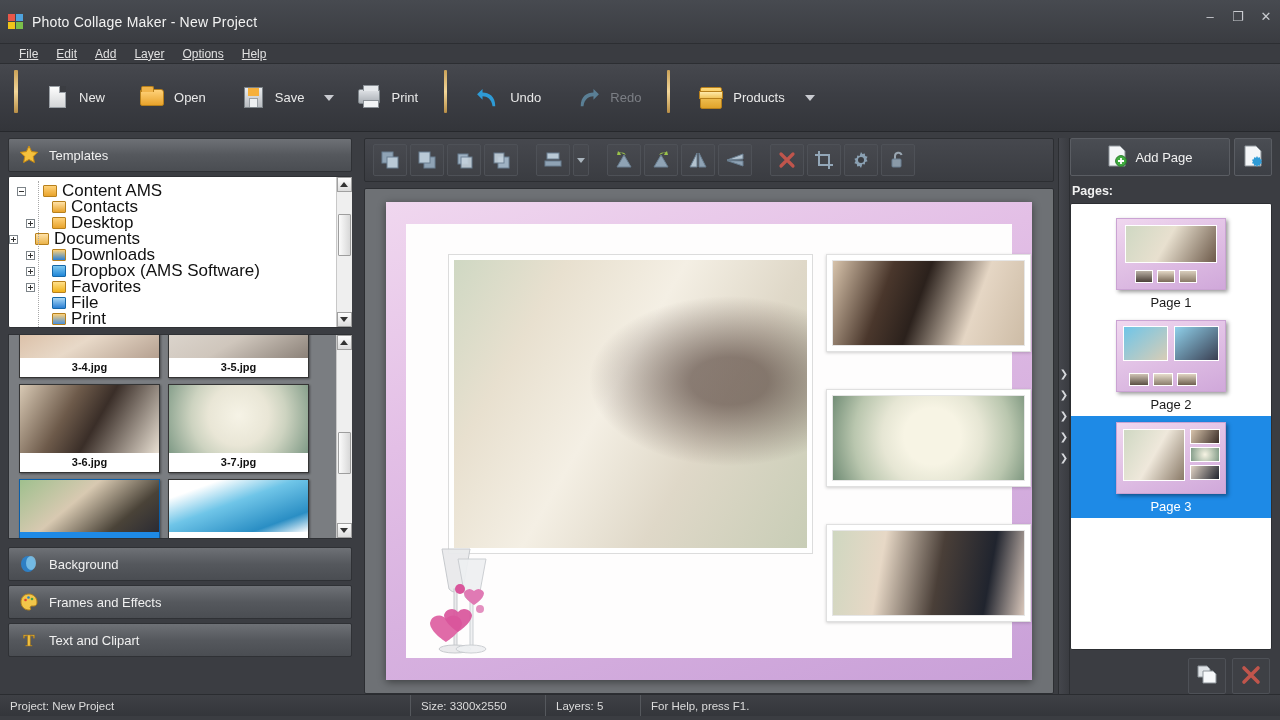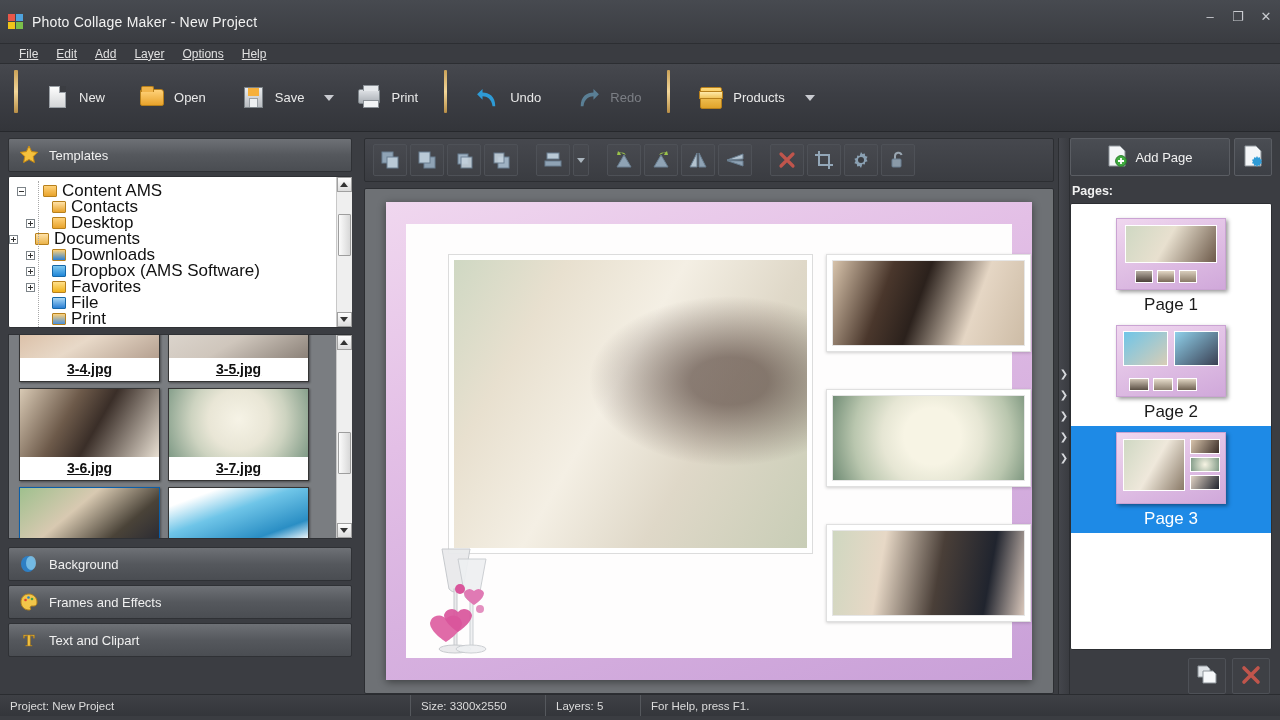--- a/index.html
+++ b/index.html
@@ -124,21 +124,21 @@
   .sb-arrow.down i{border-top:5px solid #333;}
   .sb-track { flex:1; width:15px; background:#efefef; position:relative; }
   .sb-thumb { position:absolute; left:1px; right:1px; background:linear-gradient(90deg,#fbfbfb,#d8d8d8); border:1px solid #9e9e9e; border-radius:1px;}
 
   .thumbs-box { height:205px; margin-bottom:8px; display:flex; background:#7a7d81; border:1px solid #2f3135; }
   .thumbs-grid { flex:1; display:flex; flex-wrap:wrap; gap:0; padding:0 6px; overflow:hidden; position:relative; align-content:flex-start; }
   .thumb { width:141px; margin:0 4px 6px 4px; background:#fff; border:1px solid #343434;
            box-shadow:1px 1px 2px rgba(0,0,0,.4); }
   .thumb.sel { background:#1e8ae6; border-color:#0b5ea8; }
   .thumb .ph { height:68px; background-size:cover; background-position:center; }
-  .thumb .nm { text-align:center; font-size:14px; color:#111; padding:3px 0 4px; font-weight:bold;text-decoration:underline; }
+  .thumb .nm { text-align:center; font-size:11px; color:#111; padding:3px 0 4px; font-weight:bold; }
   .thumb.sel .nm { color:#fff; }
 
   
   .center { flex:1; padding:6px 4px 0 4px; display:flex; flex-direction:column; min-width:0; }
   .edit-toolbar {
     height:44px; background:linear-gradient(#46484e,#3a3c41); border:1px solid #2c2e32;
     border-radius:2px; display:flex; align-items:center; padding:0 8px; gap:3px; margin-bottom:6px;
   }
   .et-btn { width:34px; height:32px; border:1px solid #4e5157; border-radius:2px;
             display:flex; align-items:center; justify-content:center; background:rgba(255,255,255,.02); }
@@ -177,21 +177,21 @@
   }
   .page-set-btn { width:38px; height:38px; background:linear-gradient(#4a4d53,#3c3f45);
     border:1px solid #5a5d63; border-radius:2px; display:flex; align-items:center; justify-content:center; }
   .pages-label { font-size:12.5px; font-weight:bold; color:#f0f0f0; margin:0 0 5px 2px; }
   .pages-list { flex:1; background:#fff; border:1px solid #2c2e32; border-radius:2px;
     padding:8px 0; overflow:hidden; }
   .page-item { text-align:center; padding:6px 0 4px; }
   .page-item.sel { background:#1e8ae6; }
   .page-thumb { width:110px; height:72px; margin:0 auto; box-shadow:2px 2px 4px rgba(0,0,0,.4);
     background:linear-gradient(160deg,#f0d7ef,#d0a8da); position:relative; border:1px solid #caa3d3;}
-  .page-cap { font-size:17px; color:#1b1b1b; margin-top:5px; }
+  .page-cap { font-size:13px; color:#1b1b1b; margin-top:5px; }
   .page-item.sel .page-cap { color:#fff; }
   .rp-bottom { display:flex; gap:6px; justify-content:flex-end; padding:8px 2px 0 0; }
   .rp-bottom .et-btn { width:38px; height:36px; }
 
   .collapse-handle {
     width:12px; margin:6px 0 0 0; background:linear-gradient(90deg,#44464c,#3a3c41);
     display:flex; flex-direction:column; align-items:center; justify-content:center; gap:11px;
     border-left:1px solid #2c2e32; border-right:1px solid #2c2e32;
   }
   .collapse-handle span { color:#d6d8dc; font-size:10px; line-height:1; }

